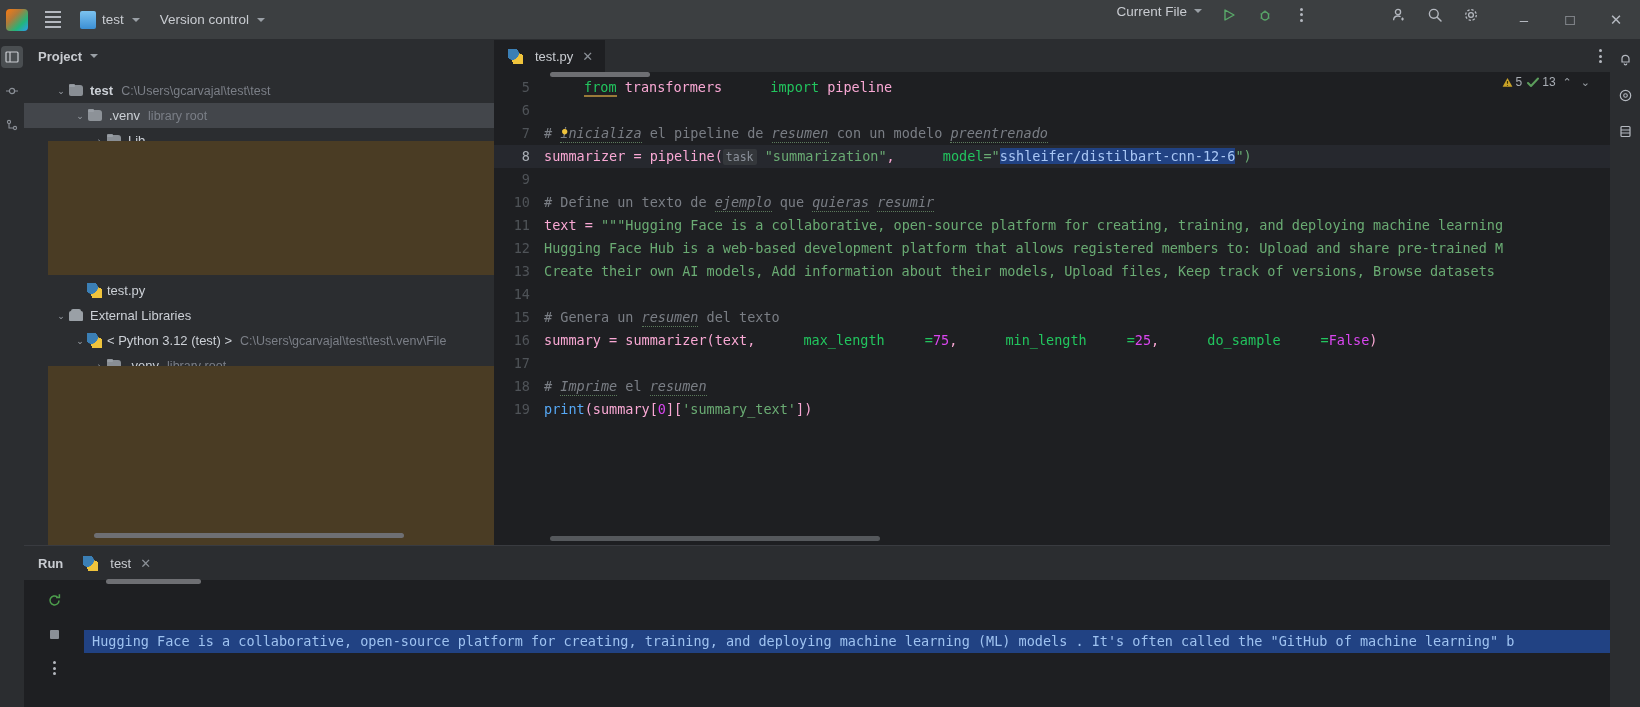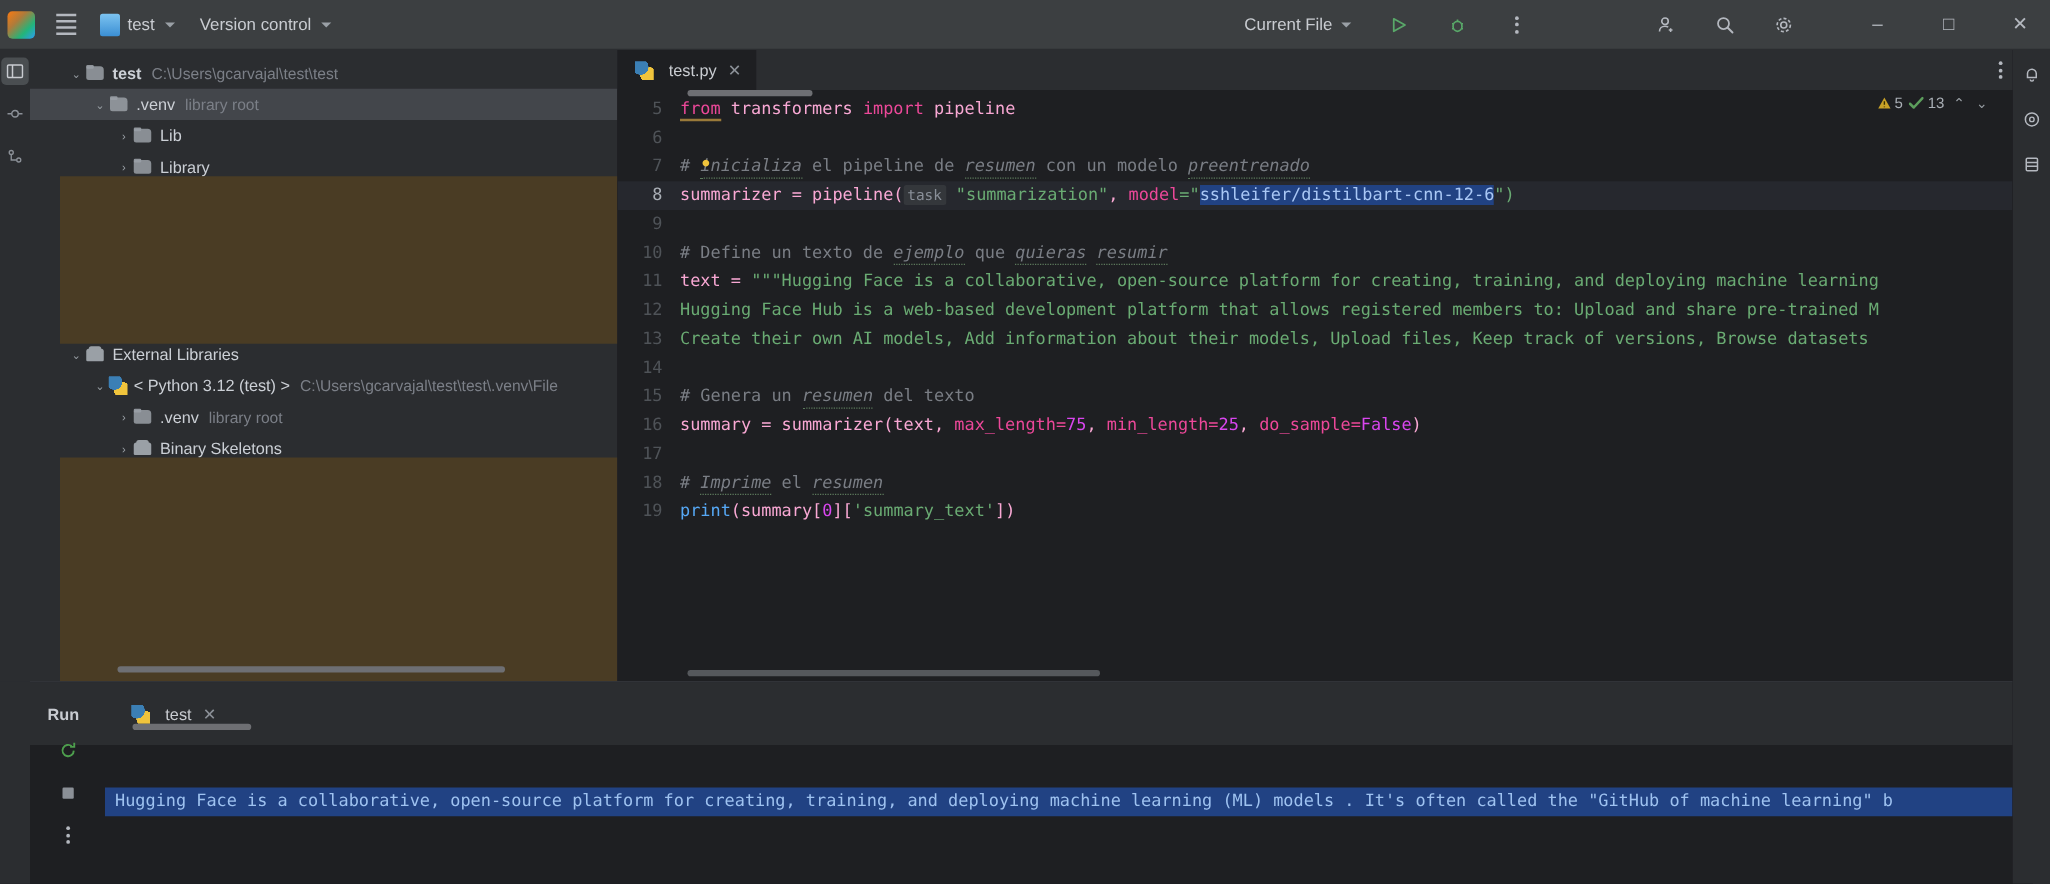--- a/index.html
+++ b/index.html
@@ -28,21 +28,21 @@
   .hamb i { display: block; width: 16px; height: 2px; background: #b4b8bf; }
   .projchip { display: flex; align-items: center; gap: 6px; padding: 4px 8px;
               border-radius: 4px; cursor: pointer; }
   .pyfolder { width: 16px; height: 18px; border-radius: 2px;
               background: linear-gradient(180deg,#7cc3f0 0%,#3b8fd4 100%); }
   .tb-text { color: #c9ccd1; font-size: 13.5px; white-space: nowrap; }
   .caret { width: 0; height: 0; border-left: 4px solid transparent;
            border-right: 4px solid transparent; border-top: 4px solid #9aa0a6; margin-left: 2px; }
   .vcs { display: flex; align-items: center; gap: 6px; padding: 4px 10px;
          border-radius: 4px; cursor: pointer; }
-  .tb-right { margin-left: auto; display: flex; align-items: center; gap: 13px; padding-right: 2px; }
+  .tb-right { margin-left: auto; display: flex; align-items: flex-start; gap: 2px; padding-right: 2px; }
   .runcfg { display: flex; align-items: center; gap: 5px; padding: 4px 8px;
             border-radius: 4px; cursor: pointer; }
   .ibtn { width: 34px; height: 30px; display: flex; align-items: center;
           justify-content: center; border-radius: 4px; cursor: pointer; }
   .dots { display: flex; flex-direction: column; gap: 2.5px; align-items: center; }
   .dots i { width: 3px; height: 3px; border-radius: 50%; background: #b4b8bf; display: block; }
   .wbtn { width: 44px; height: 40px; display: flex; align-items: center;
           justify-content: center; cursor: pointer; }
   .wglyph { color: #b4b8bf; font-size: 15px; line-height: 1; }
 
@@ -152,21 +152,21 @@
     position: absolute; left: 0; top: 4px; width: 1116px;
     font-family: "DejaVu Sans Mono", monospace; font-size: 13.5px; line-height: 23px;
     white-space: pre;
   }
   .cline { height: 23px; display: flex; position: relative; }
   .cline.cur { background: #26282e; }
   .lnum { width: 50px; text-align: right; padding-right: 14px;
           color: #4f5358; flex: none; user-select: none; }
   .cline.cur .lnum { color: #a9aeb5; }
   .ctext { flex: 1; position: relative; }
-  .kw  { color: #ec4899; }
+  .kw  { color: #22c55e; margin-left: 40px; }
   .str { color: #6aab73; }
   .num { color: #d946ef; }
   .cmt { color: #7a7e85; }
   .fn  { color: #56a8f5; }
   .dflt{ color: #f9a8d4; }
   .param { color: #8a9099; background: #34373b; border-radius: 2px; padding: 1px 3px;
            font-size: 11.5px; }
   .sel { background: #214283; color: #a9c7f5; }
   .typo { border-bottom: 1.5px dotted #5c7a5c; padding-bottom: 1px; font-style: italic; }
   .warnstripe { border-bottom: 2px solid #9a7a3a; }
@@ -174,22 +174,22 @@
   .inspect {
     position: absolute; right: 18px; top: 3px; display: flex; align-items: center;
     gap: 5px; font-size: 12px; color: #a9aeb5; z-index: 6;
   }
   .insp-item { display: flex; align-items: center; gap: 3px; cursor: pointer; }
   .chev { color: #9aa0a6; font-size: 11px; cursor: pointer; padding: 0 2px; }
 
   
   .runpanel { position: absolute; left: 24px; top: 545px; width: 1586px; height: 162px;
               background: #1e1f22; border-top: 1px solid #393b40; }
-  .runhead { height: 50px; display: flex; align-items: center; background: #2b2d30;
-             padding-left: 14px; gap: 34px; }
+  .runhead { height: 34px; display: flex; align-items: center; background: #2b2d30;
+             padding-left: 14px; gap: 12px; }
   .runtitle { color: #c9ccd1; font-size: 13px; font-weight: 600; }
   .runtab { display: flex; align-items: center; gap: 7px; padding: 3px 8px;
             border-radius: 4px; cursor: pointer; }
   .runtab-label { color: #c9ccd1; font-size: 13px; }
   .runtoolbar { position: absolute; left: 0; top: 34px; width: 60px; height: 128px;
                 display: flex; flex-direction: column; align-items: center;
                 padding-top: 8px; gap: 10px; }
   .rtbtn { width: 24px; height: 24px; display: flex; align-items: center;
            justify-content: center; border-radius: 4px; cursor: pointer; }
   .console { position: absolute; left: 60px; top: 38px; width: 1526px; height: 124px;
@@ -340,20 +340,24 @@
     </div>
     <div class="tsbtn">
       <svg width="15" height="15" viewBox="0 0 15 15">
         <rect x="3" y="2.5" width="9" height="10" fill="none" stroke="#b4b8bf" stroke-width="1.2" rx="1"></rect>
         <path d="M3 6 h9 M3 9 h9" stroke="#b4b8bf" stroke-width="1.1"></path>
       </svg>
     </div>
   </div>
 
   <div class="projpanel">
+    <div class="projhead">
+      <span class="projhead-title">Project</span>
+      <span class="caret"></span>
+    </div>
     <div class="tree" id="tree">
         <div class="trow" style="padding-left: 30px;">
           <span class="arrow">⌄</span>
           <span class="ficon folder"></span>
           <span class="tlabel bold">test</span>
           <span class="tsub">C:\Users\gcarvajal\test\test</span>
         </div>
         <div class="trow selected" style="padding-left: 49px;">
           <span class="arrow">⌄</span>
           <span class="ficon folder"></span>

